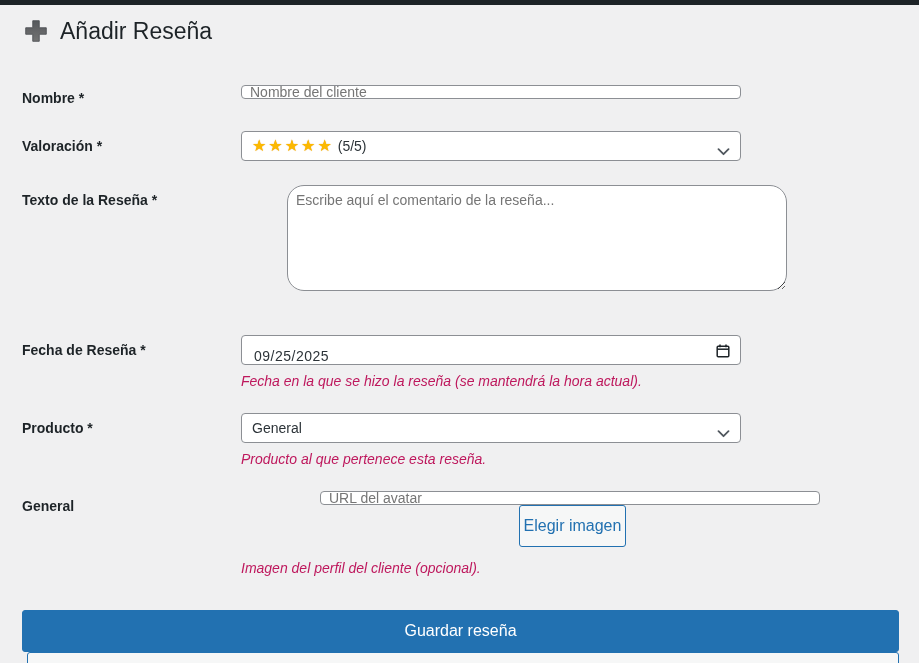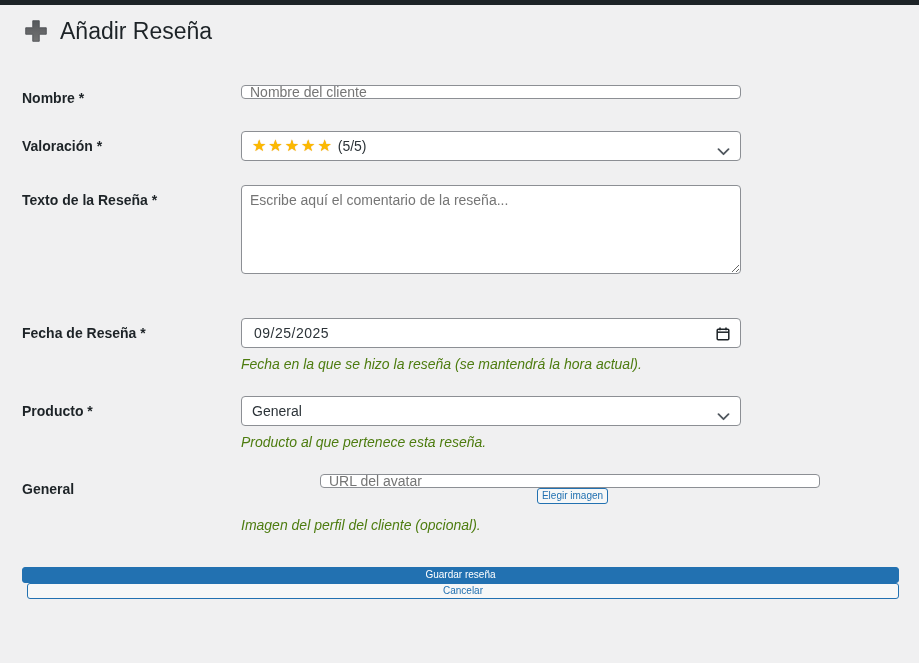--- a/index.html
+++ b/index.html
@@ -15,21 +15,21 @@
   .wrap { padding: 12px 20px 0 22px; }
 
   h1.page-title {
     display: flex; align-items: center;
     font-size: 23px; font-weight: 400; color: #1d2327;
     margin: 0 0 38px 0; line-height: 28px;
   }
   .plus-icon { display: inline-flex; margin-right: 10px; }
 
   .form-row { display: flex; align-items: flex-start; margin-bottom: 24px; }
-  .form-row.gap-lg { margin-bottom: 44px; }
+  .form-row.gap-lg { margin-bottom: 44px; gap: 46px; }
   .form-label {
     width: 219px; flex: 0 0 219px;
     font-size: 14px; font-weight: 700; color: #1d2327;
     padding-top: 7px; line-height: 17px;
   }
   .form-field { flex: 1; }
 
   .text-input, .fake-select, .date-input, textarea.review-textarea {
     width: 500px;
     border: 1px solid #8c8f94;
@@ -48,43 +48,43 @@
   }
   .select-chevron { position: absolute; right: 10px; top: 11px; }
   .stars {
     color: #fcb900; font-size: 16px; letter-spacing: 2px;
     line-height: 1; margin-right: 4px;
     text-shadow: 0 0 1px #e08e00;
   }
   .select-text { font-size: 14px; color: #2c3338; }
 
   textarea.review-textarea {
-    height: 89px; padding: 6px 8px; resize: vertical; display: block;
+    height: 106px; padding: 6px 8px; resize: vertical; display: block; border-radius: 17px;
   }
   textarea.review-textarea::placeholder { color: #757575; opacity: 1; }
 
   .date-input {
-    height: 30px; display: flex; align-items: center;
+    height: 30px; display: flex; align-items: flex-end;
     position: relative; padding: 0 30px 0 12px; cursor: text;
   }
   .date-value { font-size: 14px; color: #2c3338; letter-spacing: 0.5px; }
   .calendar-icon { position: absolute; right: 9px; top: 7px; cursor: pointer; }
 
   .help-text {
     margin: 8px 0 0 0; font-size: 14px; font-style: italic;
-    color: #4d7c0f; line-height: 16px;
+    color: #be185d; line-height: 16px;
   }
   .help-text.help-gap { margin-top: 13px; }
 
   .avatar-field { display: flex; align-items: center; flex-direction: column; }
 
   .btn {
     display: inline-flex; align-items: center; justify-content: center;
-    height: 16px; padding: 0 4px; border-radius: 3px;
-    font-family: "Liberation Sans", sans-serif; font-size: 10px;
+    height: 42px; padding: 0 4px; border-radius: 3px;
+    font-family: "Liberation Sans", sans-serif; font-size: 16px;
     cursor: pointer; line-height: 1; white-space: nowrap;
   }
   .btn-primary { background: #2271b1; border: 1px solid #2271b1; color: #ffffff; }
   .btn-secondary { background: #f6f7f7; border: 1px solid #2271b1; color: #2271b1; }
   .btn-choose { margin-left: 5px; }
 
   .actions { display: flex; margin-top: 34px; flex-direction: column; }
   .actions .btn + .btn { margin-left: 5px; }
 </style>
 </head>

